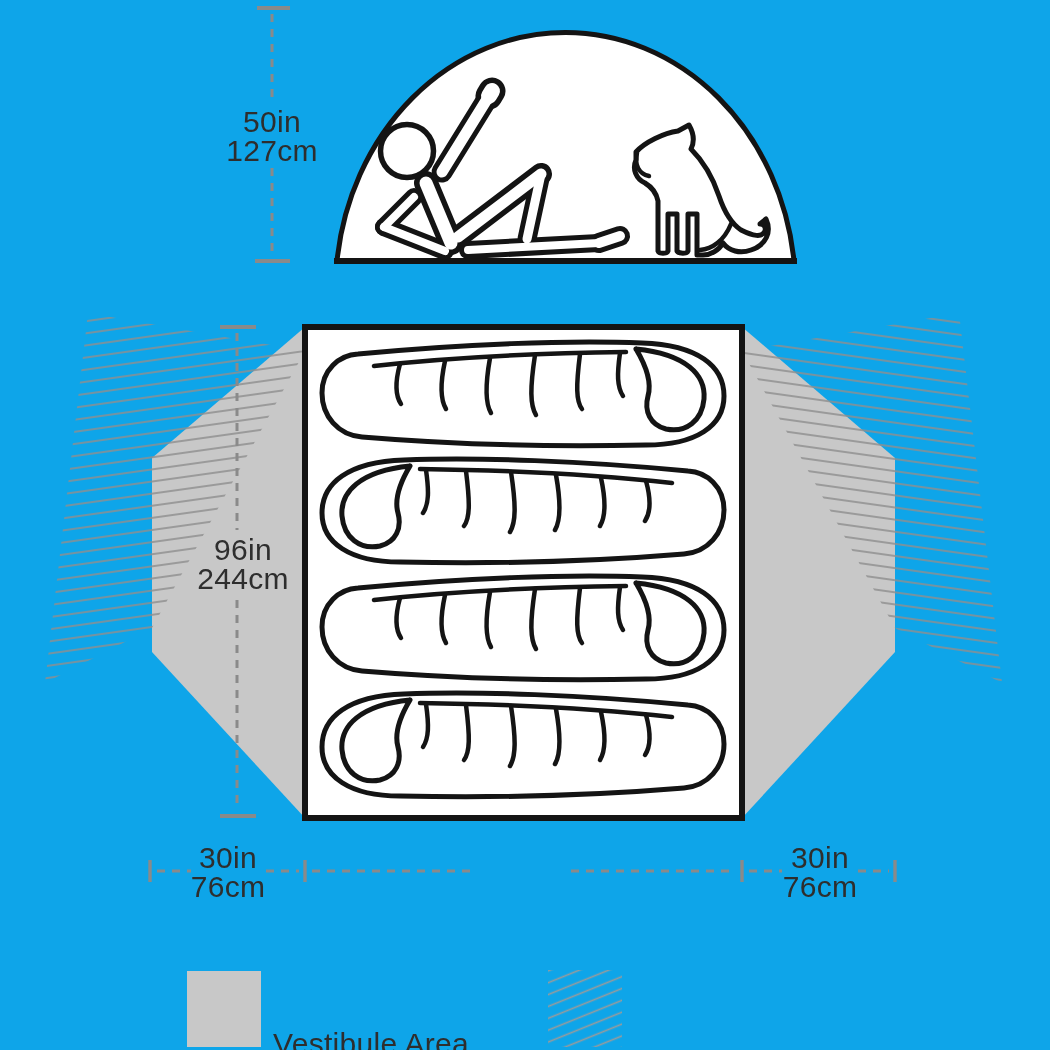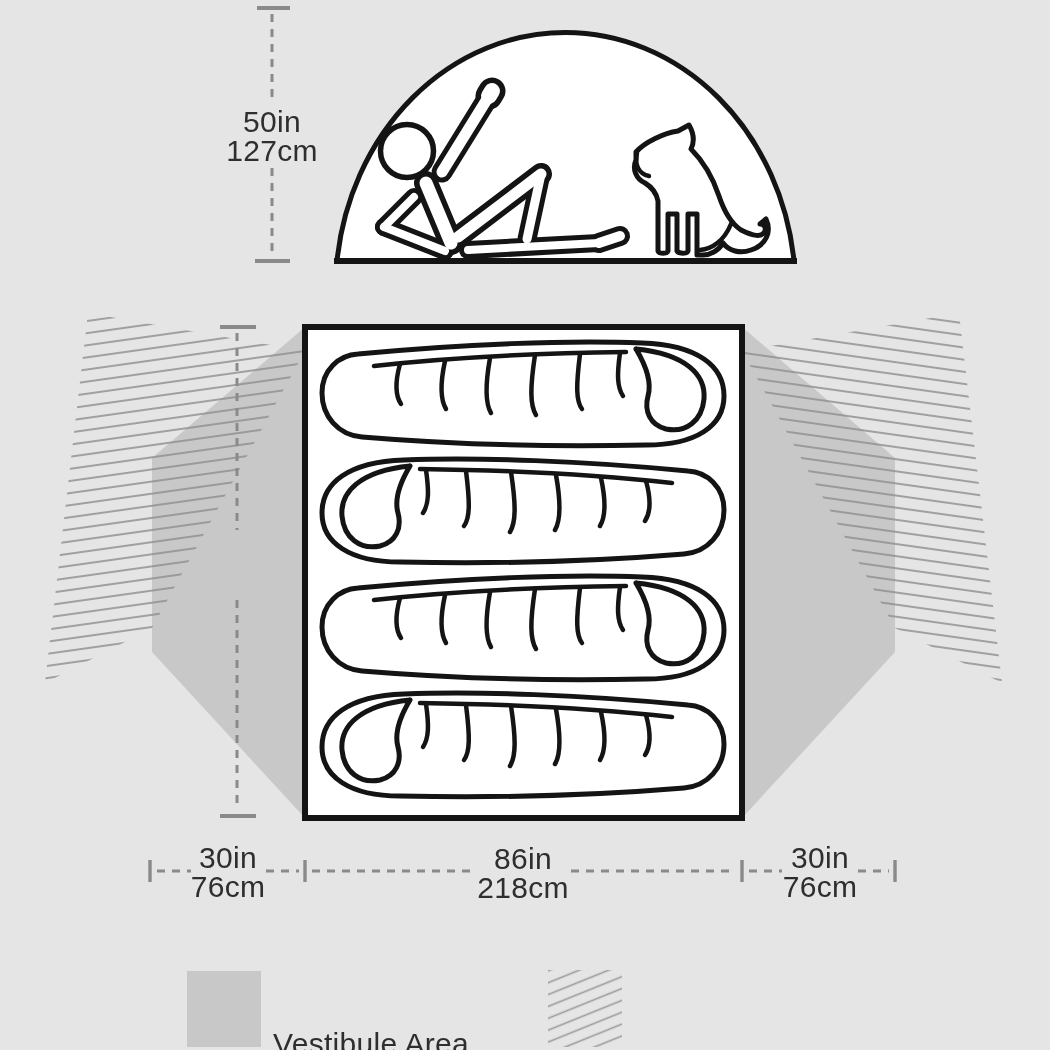--- a/index.html
+++ b/index.html
@@ -1,17 +1,17 @@
 <!DOCTYPE html>
 <html><head>
 <meta charset="utf-8">
 <style>
   html,body{margin:0;padding:0;background:#fff;}
   .canvas{
-    position:relative;width:1050px;height:1050px;background:#e5e5e5;overflow:hidden;
+    position:relative;width:1050px;height:1050px;background:#0ea5e9;overflow:hidden;
     font-family:"Liberation Sans",sans-serif;
   }
   .diagram-svg{position:absolute;left:0;top:0;}
   .dim{
     position:absolute;transform:translate(-50%,-50%);
     text-align:center;color:#2e2e2e;font-size:30px;line-height:29px;
     font-weight:500;letter-spacing:.3px;white-space:nowrap;
   }
   .legend-label{
     position:absolute;transform:translateY(-50%);
@@ -148,30 +148,30 @@
       <rect x="187" y="971" width="74" height="76" fill="#c8c8c8"></rect>
       <rect x="548" y="970" width="74" height="77" fill="url(#hatchLegend)"></rect>
     </g>
   </svg>
 
   <div class="dim" style="left:272px;top:136px">
     <span>50in</span><br>
     <span>127cm</span>
   </div>
 
+  <div class="dim" style="left:243px;top:564px">
+    <span>96in</span><br>
+    <span>244cm</span>
+  </div>
 
   <div class="dim" style="left:228px;top:872px">
     <span>30in</span><br>
     <span>76cm</span>
   </div>
 
-  <div class="dim" style="left:523px;top:873px">
-    <span>86in</span><br>
-    <span>218cm</span>
-  </div>
 
   <div class="dim" style="left:820px;top:872px">
     <span>30in</span><br>
     <span>76cm</span>
   </div>
 
   <div class="legend-label" style="left:273px;top:1010px">Vestibule Area</div>
 
 </div>
 

